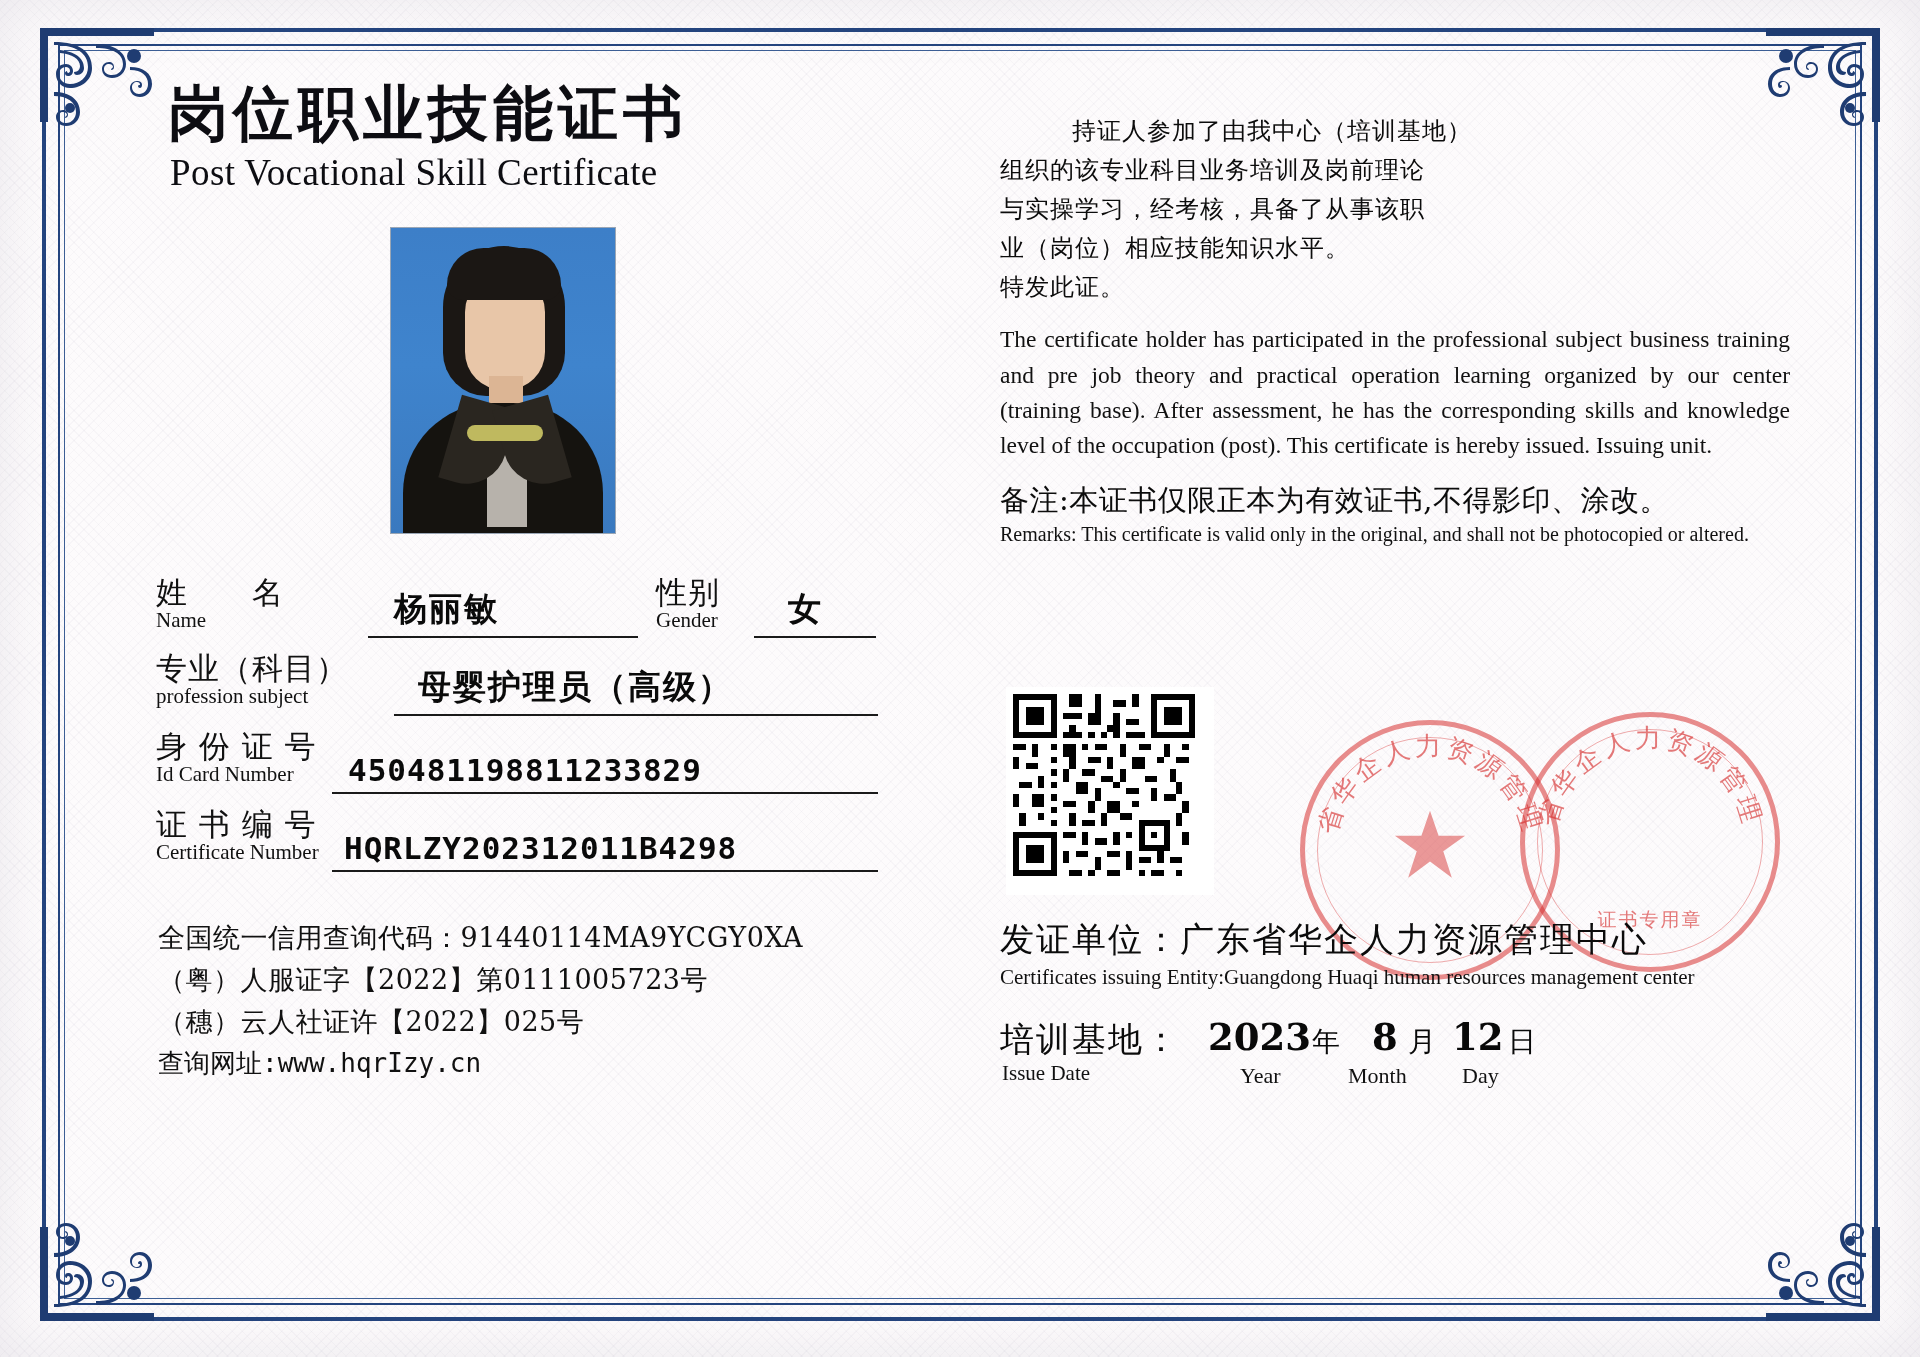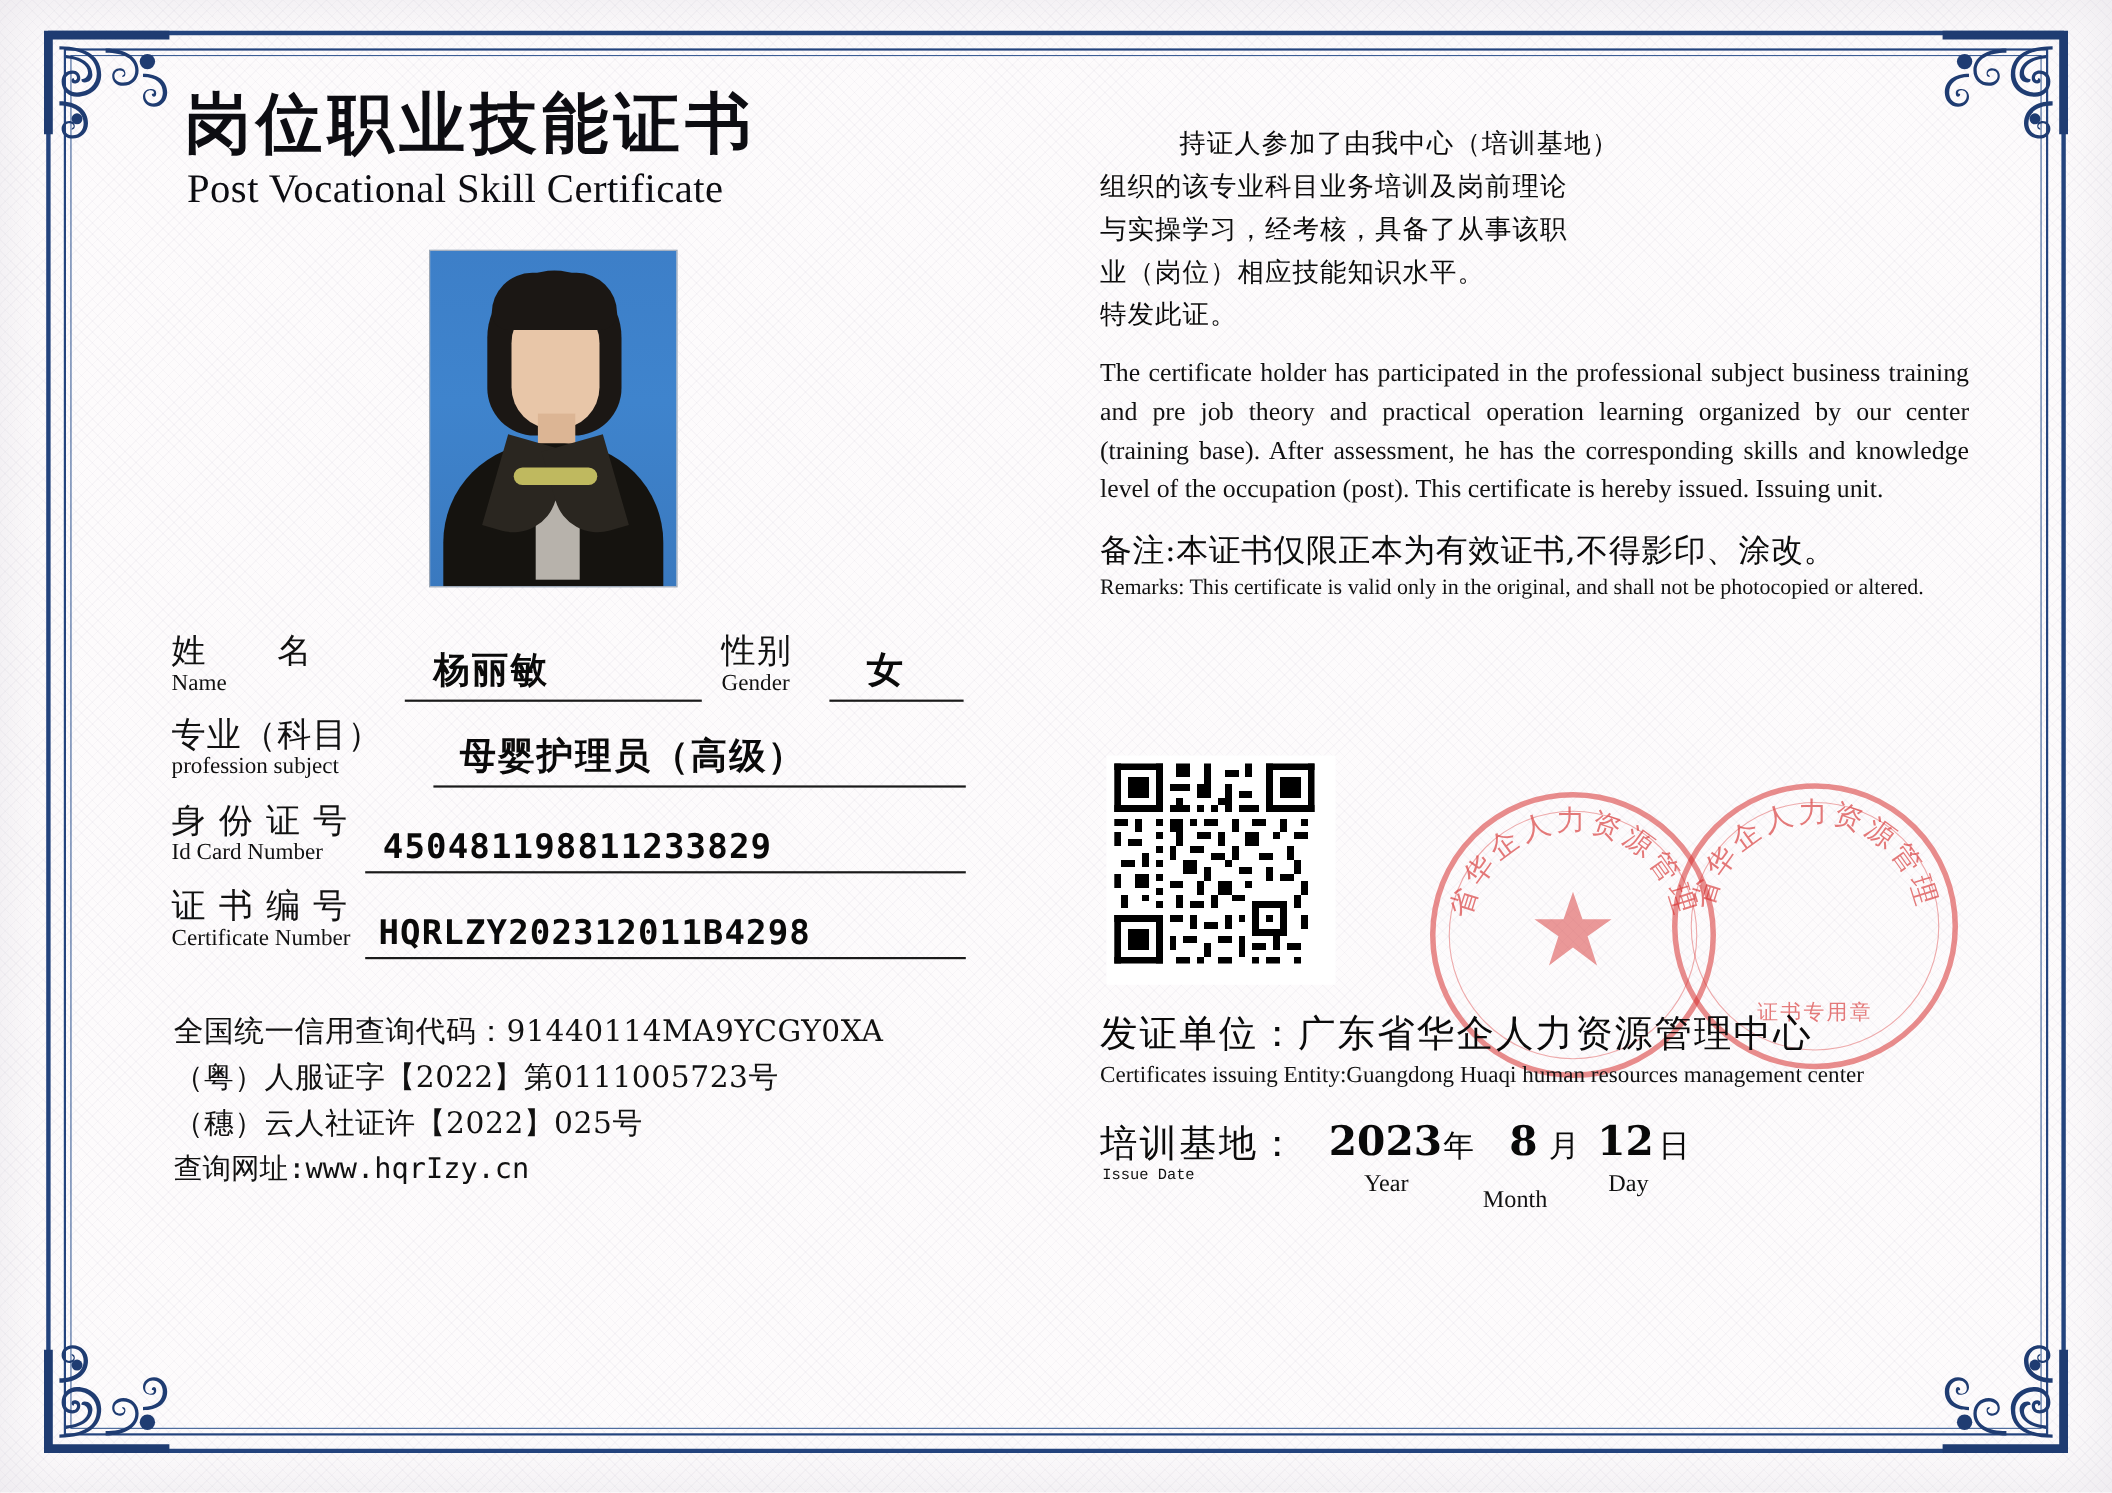--- a/index.html
+++ b/index.html
@@ -361,22 +361,22 @@
     width: 790px;
     height: 90px;
   }
   .issue-date .lbl-cn {
     position: absolute; left: 0; top: 0;
     font-family: "DejaVu Serif", serif;
     font-size: 34px; letter-spacing: 2px; color:#0b0b0b;
   }
   .issue-date .lbl-en {
     position: absolute; left: 2px; top: 44px;
-    font-family: Liberation Mono, monospace;
-    font-size: 14px; color:#111;text-align:right;
+    font-family: Liberation Serif, serif;
+    font-size: 21px; color:#111;text-align:right;
   }
   .issue-date .year {
     position: absolute; left: 208px; top: -2px;
     font-family: "DejaVu Serif", serif; font-weight: bold;
     font-size: 37px; color:#090909;
   }
   .issue-date .c-year {
     position: absolute; left: 312px; top: 6px;
     font-family: "DejaVu Serif", serif; font-size: 28px; color:#090909;
   }
@@ -396,21 +396,21 @@
   }
   .issue-date .c-day {
     position: absolute; left: 508px; top: 6px;
     font-family: "DejaVu Serif", serif; font-size: 28px; color:#090909;
   }
   .issue-date .e-year {
     position: absolute; left: 240px; top: 46px;
     font-family: "Liberation Serif", serif; font-size: 22px; color:#111;
   }
   .issue-date .e-month {
-    position: absolute; left: 348px; top: 60px;
+    position: absolute; left: 348px; top: 46px;
     font-family: "Liberation Serif", serif; font-size: 22px; color:#111;
   }
   .issue-date .e-day {
     position: absolute; left: 462px; top: 46px;
     font-family: "Liberation Serif", serif; font-size: 22px; color:#111;
   }
 </style>
 </head>
 <body>
 

